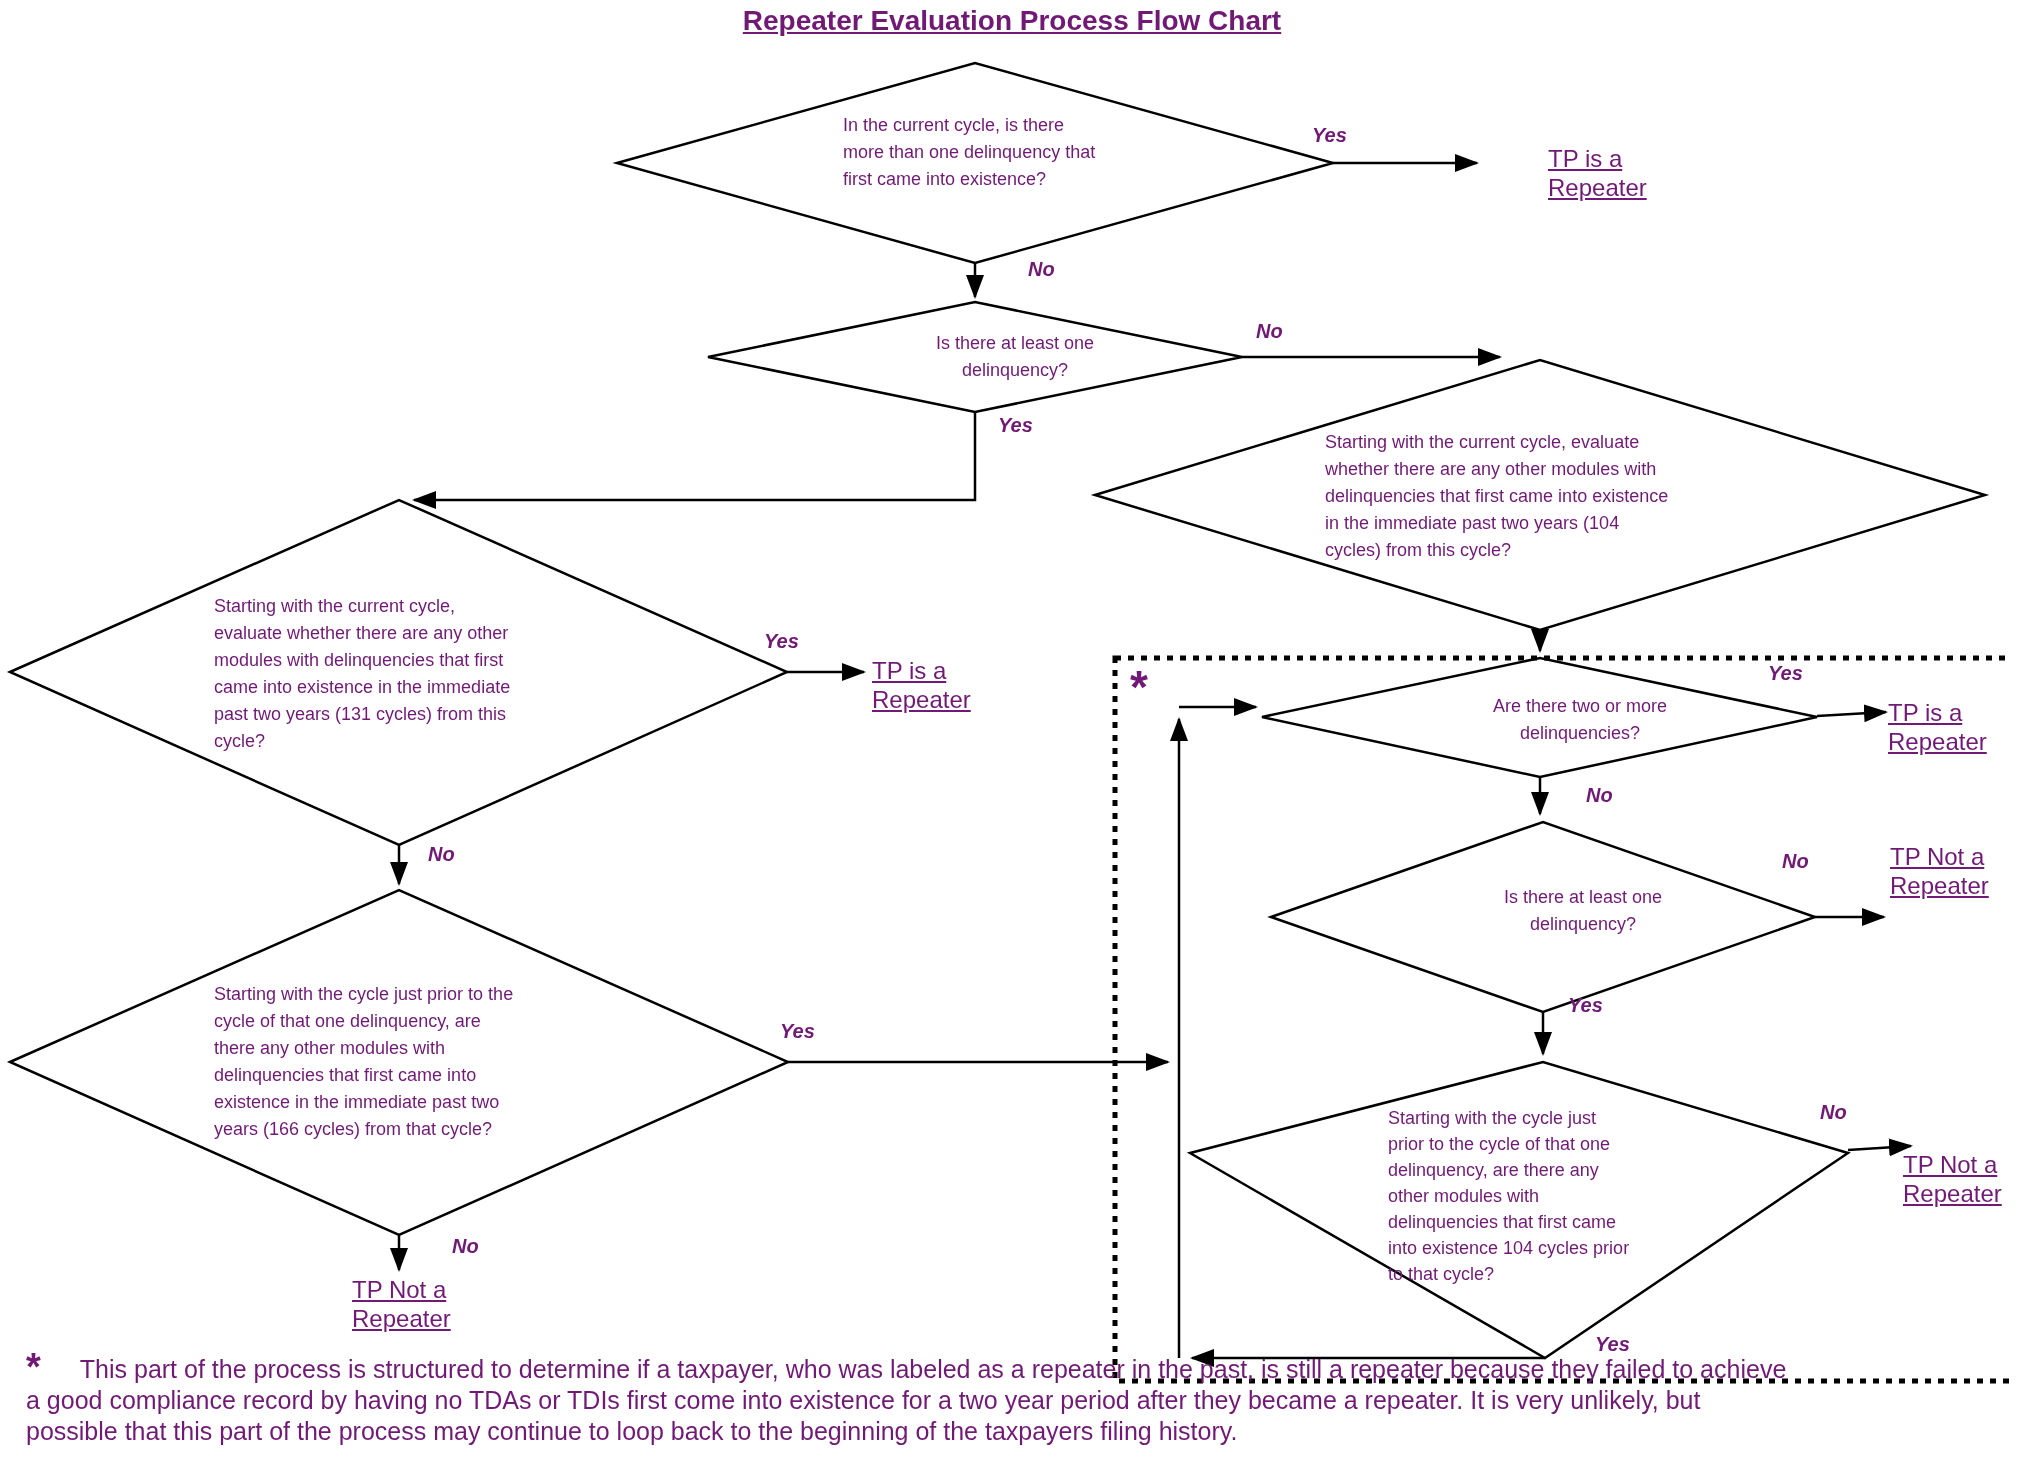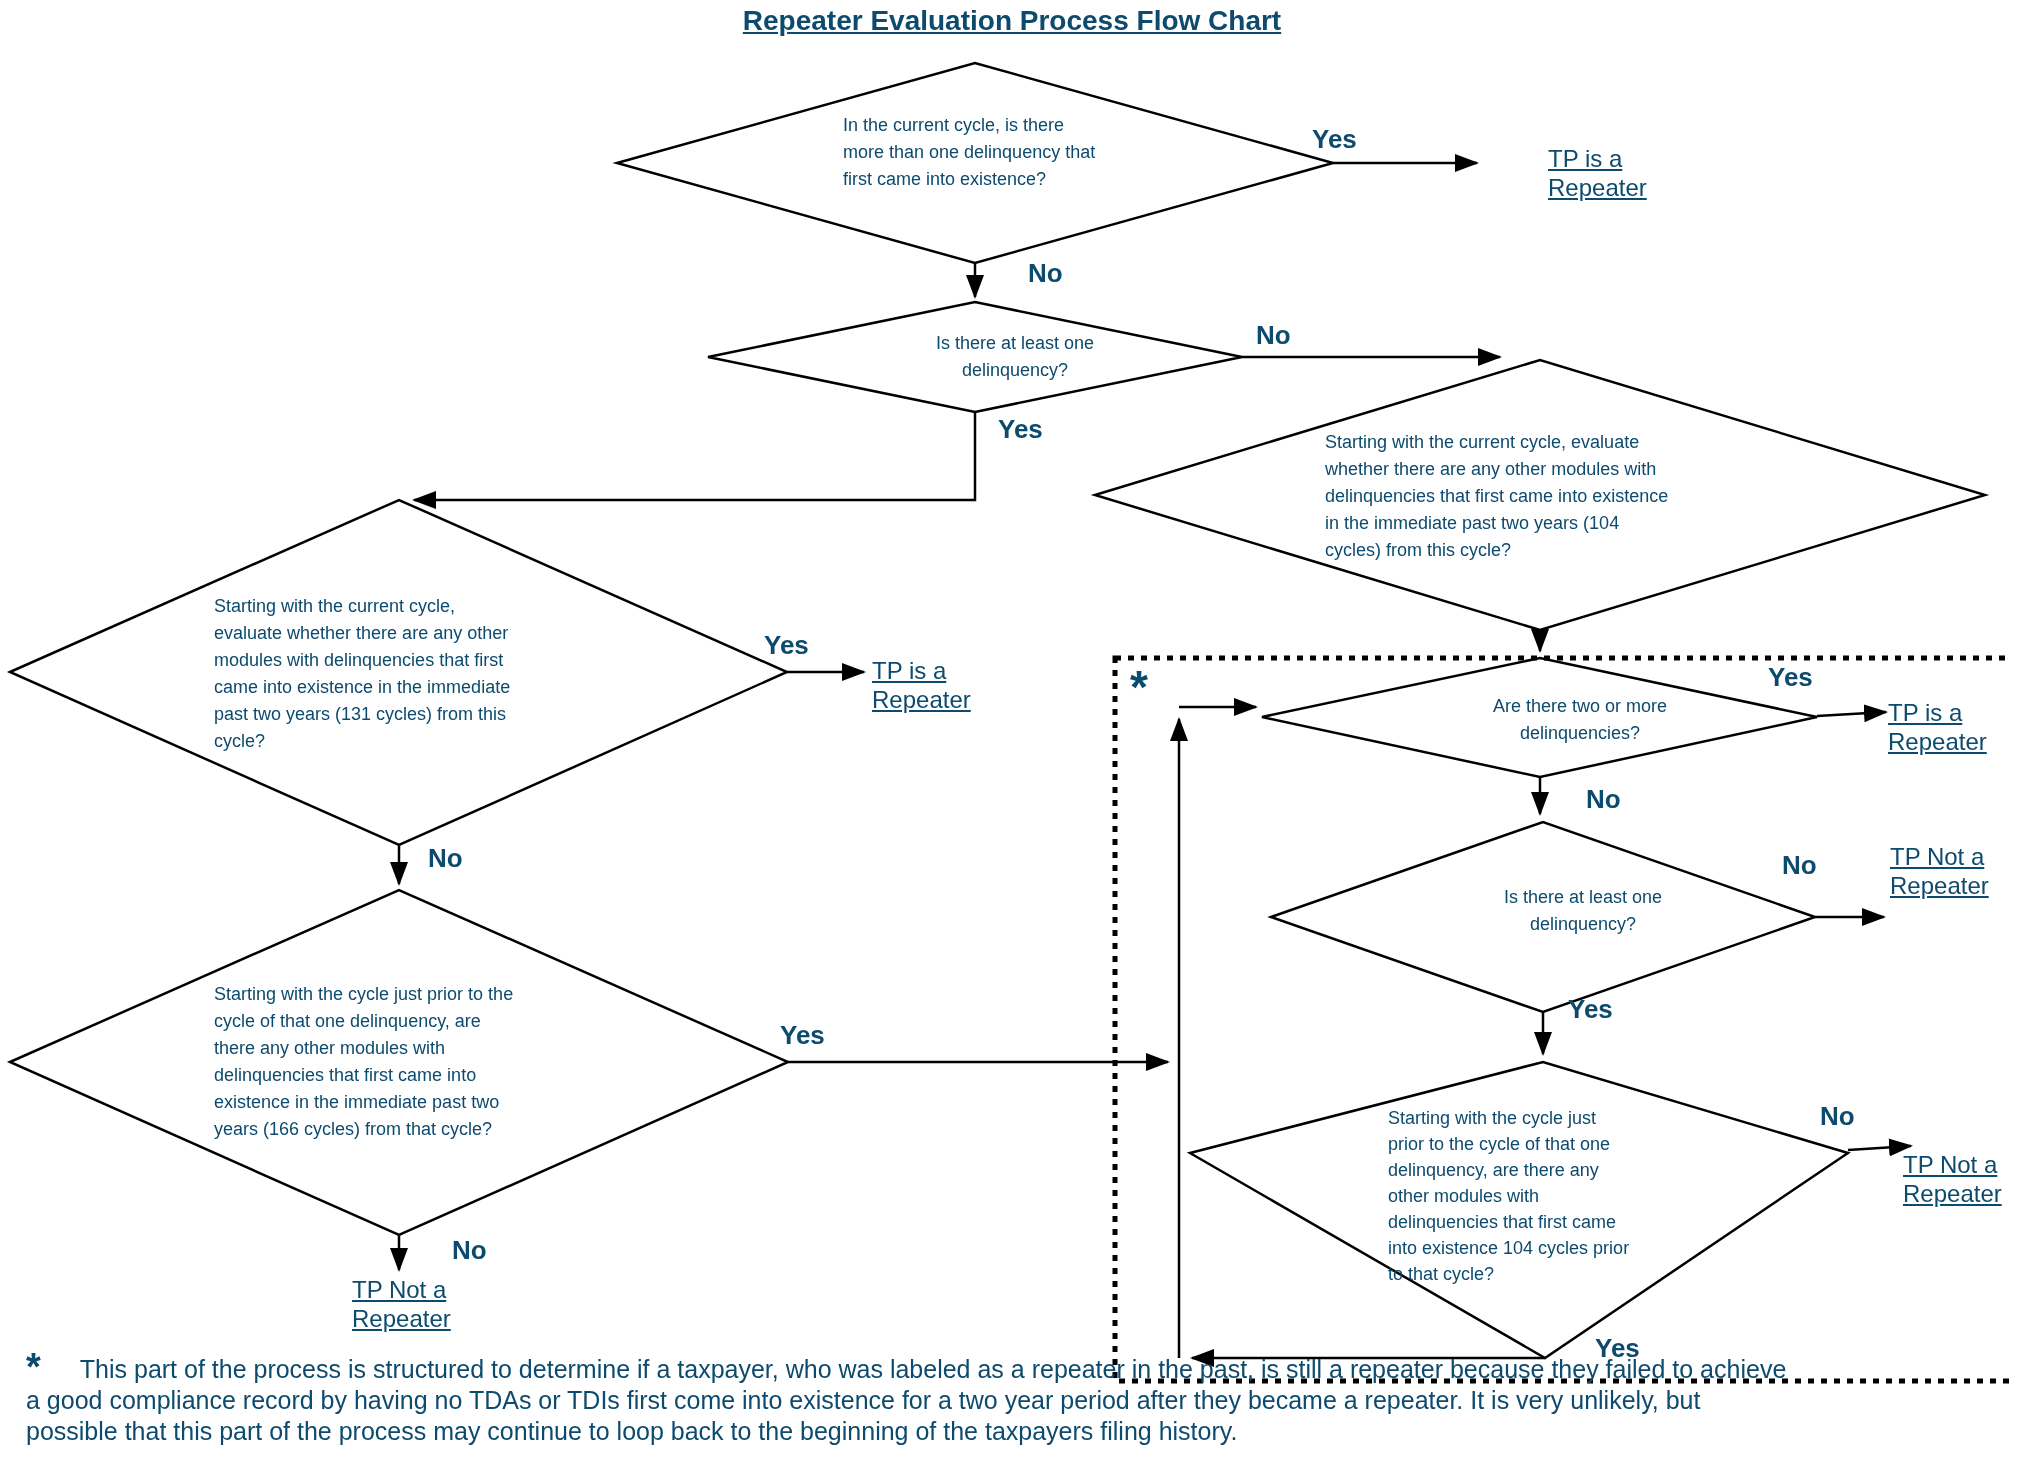--- a/index.html
+++ b/index.html
@@ -1,40 +1,41 @@
 <!DOCTYPE html>
 <html><head>
 <meta charset="utf-8">
 <style>
   html,body{margin:0;padding:0;background:#ffffff;}
   .canvas{
     position:relative;
     width:2009px;height:1471px;
     background:#ffffff;
     font-family:"Liberation Sans","DejaVu Sans",sans-serif;
-    color:#0c4a6e;
+    color:#701a75;
     overflow:hidden;
   }
   svg.layer{position:absolute;left:0;top:0;}
   .title{
     position:absolute;top:5px;left:1012px;transform:translateX(-50%);
     font-size:28px;font-weight:bold;text-decoration:underline;
     white-space:nowrap;
   }
   .dtext{
     position:absolute;
     font-size:18px;line-height:27px;
     white-space:pre-line;
   }
   .dtext.center{text-align:center;transform:translateX(-50%);margin-left:40px;}
   .d8text{line-height:26px;margin-top:30px;}
   .lbl{
     position:absolute;
-    font-size:26px;font-weight:bold;
+    font-size:20px;font-weight:bold;
     white-space:nowrap;
+    font-style:italic;
   }
   .term{
     position:absolute;
     font-size:24px;line-height:29px;
     text-decoration:underline;
     white-space:pre-line;
   }
   .boxstar{
     position:absolute;left:1130px;top:664px;
     font-size:46px;font-weight:bold;line-height:46px;

